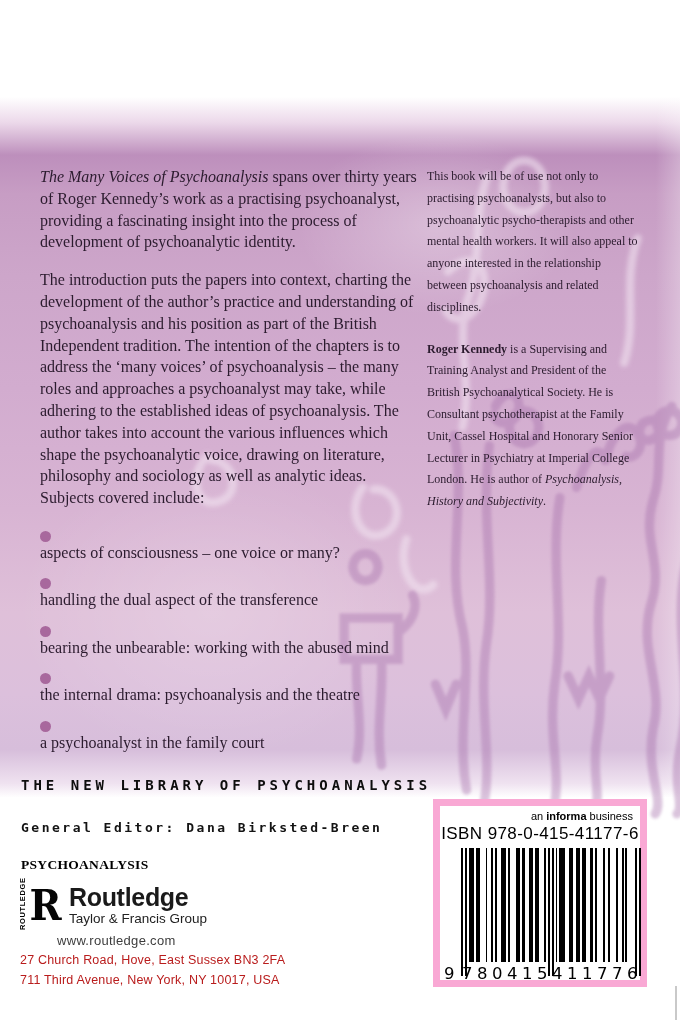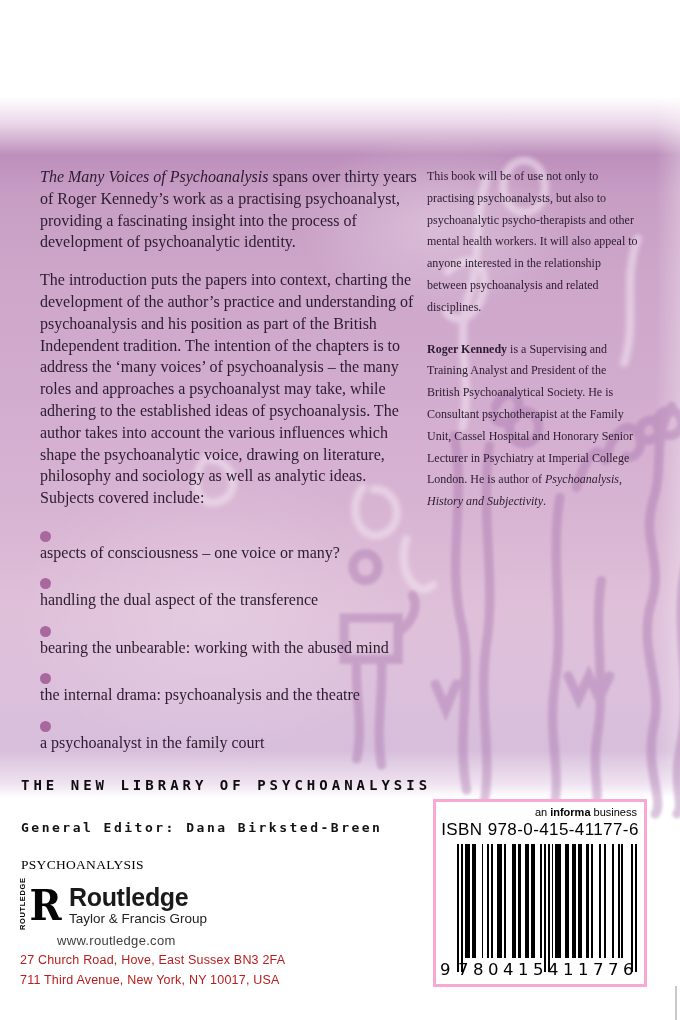--- a/index.html
+++ b/index.html
@@ -43,39 +43,39 @@
   .dot{flex:0 0 11px;width:11px;height:11px;border-radius:50%;
     background:#a8689d;margin:6px 13px 0 0;}
   
   .series1{position:absolute;left:21px;top:777px;color:#0d0d0d;
     font-family:"DejaVu Sans Mono",monospace;font-weight:700;
     font-size:14px;letter-spacing:4px;white-space:nowrap;}
   .series2{position:absolute;left:21px;top:820px;color:#141414;
     font-family:"DejaVu Sans Mono",monospace;font-weight:700;
     font-size:13px;letter-spacing:2.5px;white-space:nowrap;}
   .category{position:absolute;left:21px;top:857px;color:#000;
-    font-family:"Liberation Serif",serif;font-weight:400;font-size:13.5px;
+    font-family:"Liberation Serif",serif;font-weight:700;font-size:13.5px;
     letter-spacing:.3px;}
   .logo-row{position:absolute;left:18px;top:882px;display:flex;align-items:center;}
   .logo-vert{writing-mode:vertical-rl;transform:rotate(180deg);
     font-family:"Liberation Sans",sans-serif;font-weight:700;font-size:7.5px;
     letter-spacing:.6px;color:#000;height:48px;text-align:center;}
   .logo-r{font-family:"DejaVu Serif",serif;font-weight:700;font-size:42px;
     line-height:44px;color:#050505;margin:0 6px 0 1px;transform:scaleX(.92);}
   .wordmark{font-family:"Liberation Sans",sans-serif;color:#1a1a1a;}
   .wordmark .name{font-size:25px;line-height:25px;font-weight:600;letter-spacing:-0.3px;}
   .wordmark .group{font-size:13.5px;line-height:17px;font-weight:500;color:#222;}
   .website{position:absolute;left:57px;top:933px;font-family:"Liberation Sans",sans-serif;
     font-weight:400;font-size:13px;color:#3d3d3d;letter-spacing:.3px;}
   .addr{position:absolute;left:20px;font-family:"Liberation Sans",sans-serif;
     font-size:12.5px;color:#b91c1c;letter-spacing:.2px;}
   .addr1{top:953px;} .addr2{top:973px;}
   
   .barcode-box{position:absolute;left:433px;top:799px;width:214px;height:188px;
-    background:#fff;border:3px solid #f9a8d4;box-sizing:border-box;}
+    background:#fff;border:7px solid #f9a8d4;box-sizing:border-box;}
   .informa{position:absolute;top:4px;right:7px;font-family:"Liberation Sans",sans-serif;
     font-size:11px;color:#000;}
   .informa b{font-weight:700;}
   .isbn{position:absolute;top:18px;left:0;right:0;text-align:center;
     font-family:"Liberation Sans",sans-serif;font-size:17px;color:#000;
     letter-spacing:.4px;white-space:nowrap;}
   .bars{position:absolute;top:42px;left:21px;width:180px;height:128px;
     display:flex;align-items:flex-start;}
   .bars .m{flex:1 1 0;height:114px;}
   .bars .m.on{background:#000;}

